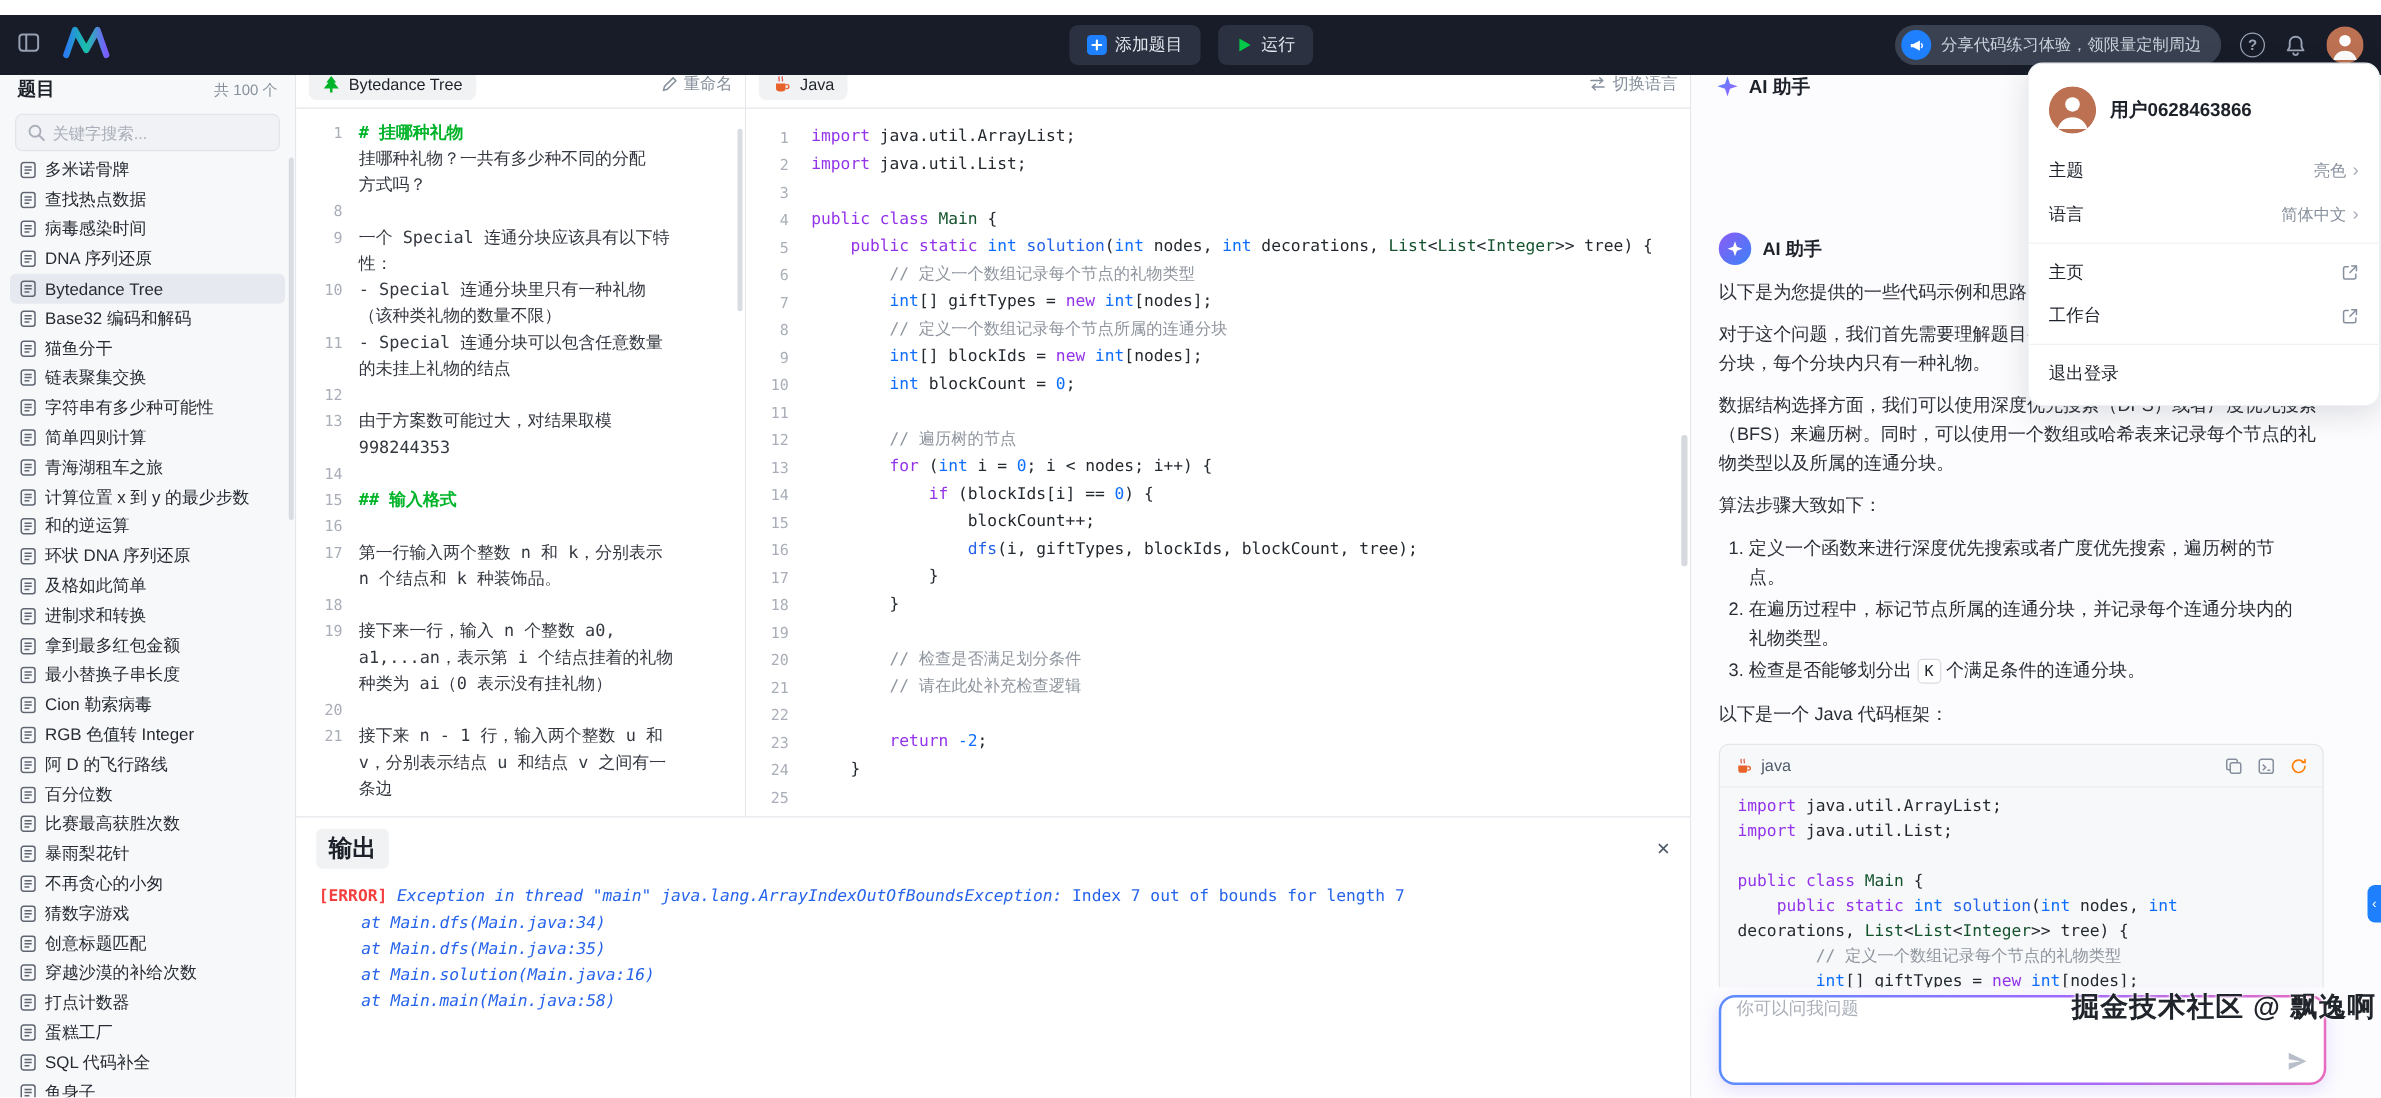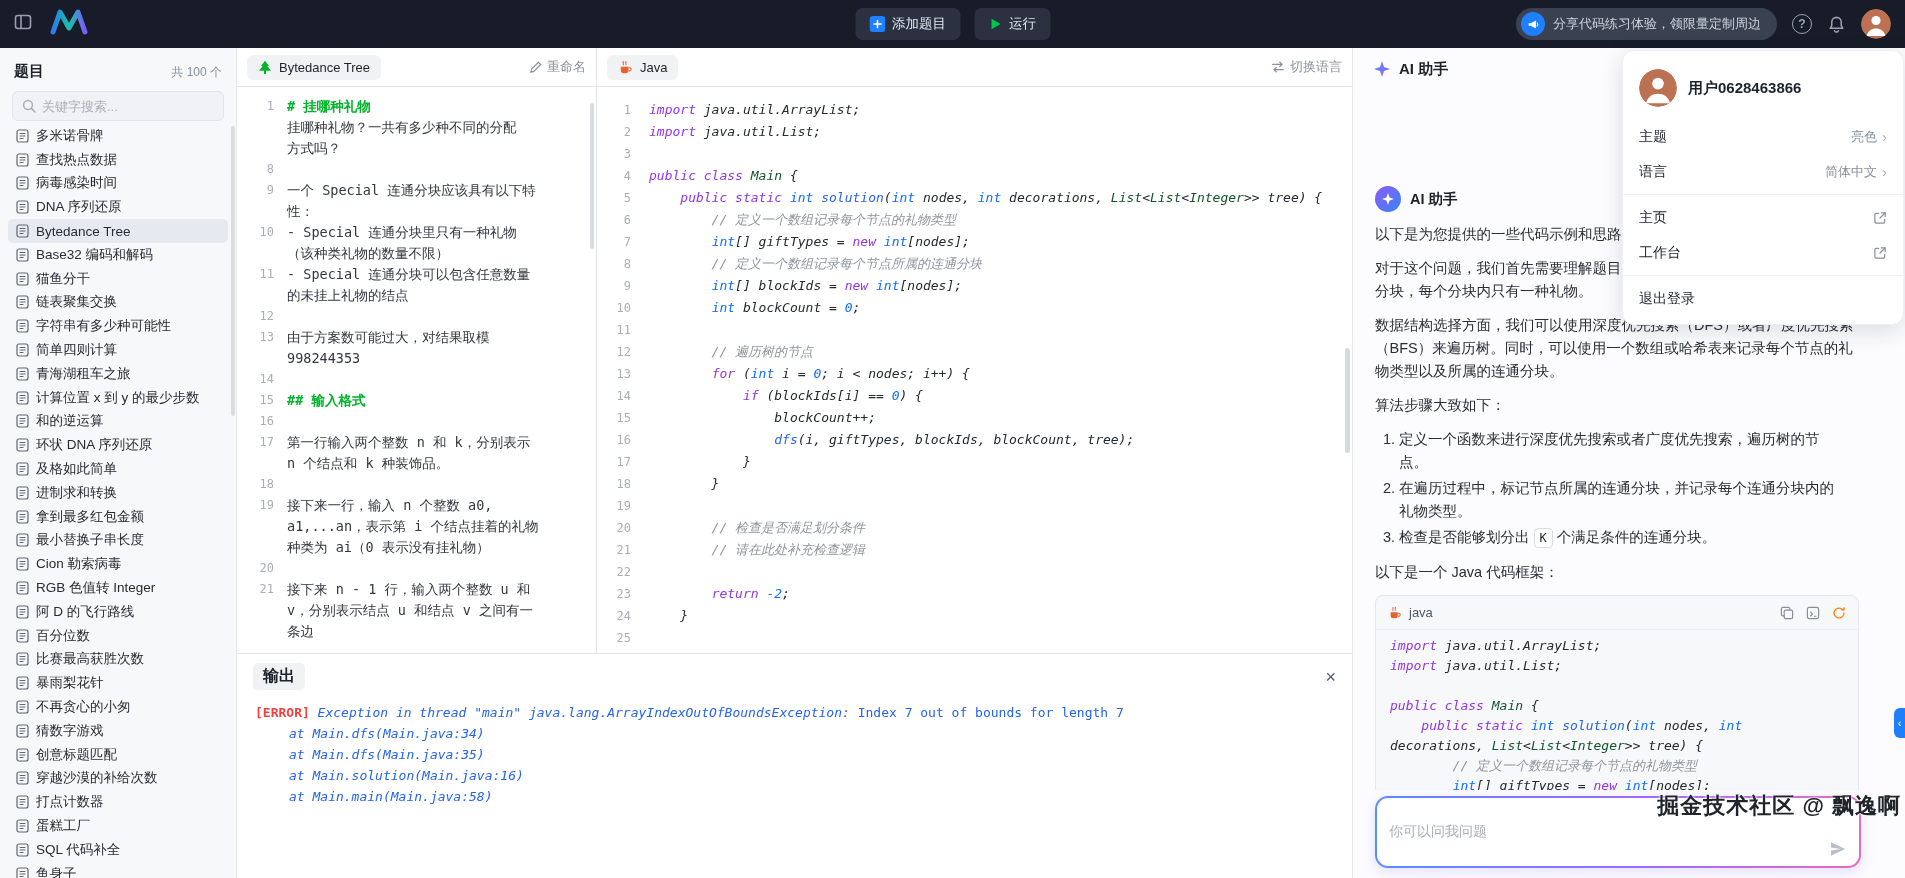--- a/index.html
+++ b/index.html
@@ -1,20 +1,20 @@
 <!DOCTYPE html>
 <html><head>
 <meta charset="utf-8">
 <style>
   * { margin:0; padding:0; box-sizing:border-box; }
   html,body { width:1905px; height:878px; }
   body { font-family:"Liberation Sans","DejaVu Sans",sans-serif; background:#fff; color:#1d2129; overflow:hidden; position:relative; }
 
   
-  .topbar { position:absolute; left:0; top:0; right:0; height:48px; background:#171c28; display:flex; align-items:center; padding:0 14px; z-index:10; }
+  .topbar { position:absolute; left:0; top:12px; right:0; height:48px; background:#171c28; display:flex; align-items:center; padding:0 14px; z-index:10; }
   .tb-left { display:flex; align-items:center; gap:18px; }
   .tb-center { position:absolute; left:50%; transform:translateX(-50%); display:flex; gap:14px; }
   .tb-btn { display:flex; align-items:center; gap:7px; height:32px; padding:0 14px; background:#2b3140; border:none; border-radius:7px; color:#e3e7ee; font-size:13.5px; font-family:inherit; cursor:pointer; }
   .tb-right { margin-left:auto; display:flex; align-items:center; gap:15px; }
   .promo-pill { display:flex; align-items:center; gap:8px; height:32px; background:#3a4252; border-radius:16px; padding:0 16px 0 5px; color:#ccd2dd; font-size:13px; cursor:pointer; }
   .promo-ic { width:24px; height:24px; border-radius:50%; background:#1e80ff; display:flex; align-items:center; justify-content:center; flex:none; }
   .tb-help { width:20px; height:20px; border:1.6px solid #9aa3b4; border-radius:50%; color:#9aa3b4; font-size:12px; font-weight:bold; display:flex; align-items:center; justify-content:center; cursor:pointer; }
   .tb-avatar { width:30px; height:30px; border-radius:50%; overflow:hidden; cursor:pointer; flex:none; }
 
   
@@ -43,31 +43,31 @@
   .d-num { width:50px; flex:none; text-align:right; padding-right:13px; color:#a9aeb8; font-size:12px; }
   .d-head { color:#00b42a; font-weight:bold; }
   .desc-scroll { position:absolute; right:2px; top:55px; width:4px; height:146px; background:#d9dce1; border-radius:2px; }
 
   
   .editor { position:absolute; left:597px; top:48px; width:756px; height:605px; background:#fff; border-right:1px solid #e5e6eb; overflow:hidden; }
   .editor-body { padding-top:12px; font-family:"DejaVu Sans Mono","Liberation Mono",monospace; font-size:13px; line-height:22px; }
   .editor-body .c-row { height:22px; }
   .c-row { display:flex; white-space:pre; overflow:hidden; }
   .e-num { width:52px; flex:none; text-align:right; padding-right:18px; color:#a9aeb8; font-size:12px; }
-  .c-code { flex:none;font-style:italic; }
+  .c-code { flex:none; }
   .ed-scroll { position:absolute; right:2px; top:300px; width:5px; height:105px; background:#d6d9de; border-radius:3px; }
 
   .tok-kw { color:#9333ea; } .tok-ty { color:#0d6efd; } .tok-cl { color:#14532d; }
   .tok-fn { color:#2563eb; } .tok-cm { color:#8f959e; } .tok-nm { color:#0d6efd; }
   .tok-pl { color:#24292f; }
 
   
   .output { position:absolute; left:237px; top:653px; width:1116px; bottom:0; background:#fff; border-top:1px solid #e5e6eb; border-right:1px solid #e5e6eb; }
   .o-head { display:flex; align-items:center; padding:9px 16px 4px; }
-  .o-title { background:#f1f2f4; border-radius:5px; padding:3px 10px; font-weight:bold; font-size:16px; }
+  .o-title { background:#f1f2f4; border-radius:5px; padding:3px 10px; font-weight:bold; font-size:19px; }
   .o-close { margin-left:auto; font-size:18px; color:#4e5969; cursor:pointer; line-height:1; }
   .o-body { padding:8px 18px; font-family:"DejaVu Sans Mono","Liberation Mono",monospace; font-size:13px; line-height:21px; }
   .o-err { color:#f53f3f; font-weight:bold; }
   .o-exc { color:#2563eb; font-style:italic; }
   .o-msg { color:#2563eb; }
   .o-stack { color:#2563eb; font-style:italic; padding-left:34px; height:21px; white-space:pre; }
 
   
   .ai { position:absolute; left:1353px; top:48px; right:0; bottom:0; background:#fcfcfe; display:flex; flex-direction:column; }
   .ai-head { height:42px; flex:none; display:flex; align-items:center; gap:8px; padding:0 20px; font-size:15px; font-weight:bold; }
@@ -81,21 +81,21 @@
   .code-block { width:484px; background:#f7f8fa; border:1px solid #e4e6eb; border-radius:8px; margin-top:6px; overflow:hidden; }
   .cb-head { height:34px; display:flex; align-items:center; gap:7px; padding:0 12px; font-size:13px; color:#4e5969; border-bottom:1px solid #eceef2; }
   .cb-icons { margin-left:auto; display:flex; gap:12px; align-items:center; }
   .cb-icons span { display:flex; cursor:pointer; }
   .cb-body { padding:6px 14px 12px; font-family:"DejaVu Sans Mono","Liberation Mono",monospace; font-size:13px; line-height:20px; }
   .cb-body .c-row { height:20px; }
 
   .ai-input-wrap { flex:none; padding:6px 0 10px 22px; background:#fcfcfe; }
   .ai-input { width:486px; border-radius:13px; padding:2px; background:linear-gradient(90deg,#5b8cff,#9d6bff 55%,#e86bc0); box-shadow:0 4px 14px rgba(125,92,246,.18); }
   .ai-input-inner { position:relative; background:#fff; border-radius:11px; height:68px; }
-  .ai-input-inner textarea { position:absolute; inset:0; border:none; outline:none; resize:none; background:transparent; padding:25px 12px; font-size:14px; font-family:inherit; color:#1d2129; }
+  .ai-input-inner textarea { position:absolute; inset:0; border:none; outline:none; resize:none; background:transparent; padding:0 12px; font-size:14px; font-family:inherit; color:#1d2129; }
   .ai-input-inner textarea::placeholder { color:#a9aeb8; }
   .send { position:absolute; right:12px; bottom:8px; cursor:pointer; display:flex; }
 
   
   .user-menu { position:absolute; left:1622px; top:50px; width:282px; background:#fff; border-radius:12px; border:1px solid #eef0f3; box-shadow:0 6px 24px rgba(30,35,50,.14); z-index:40; padding:8px 0; }
   .um-user { display:flex; align-items:center; gap:11px; padding:10px 16px 12px; }
   .um-avatar { width:38px; height:38px; border-radius:50%; overflow:hidden; flex:none; }
   .um-name { font-size:15px; font-weight:bold; }
   .um-row { height:35px; display:flex; align-items:center; padding:0 16px; font-size:14px; color:#1d2129; cursor:pointer;gap:28px; }
   .um-right { margin-left:auto; display:flex; align-items:center; gap:5px; color:#86909c; font-size:13px; }

